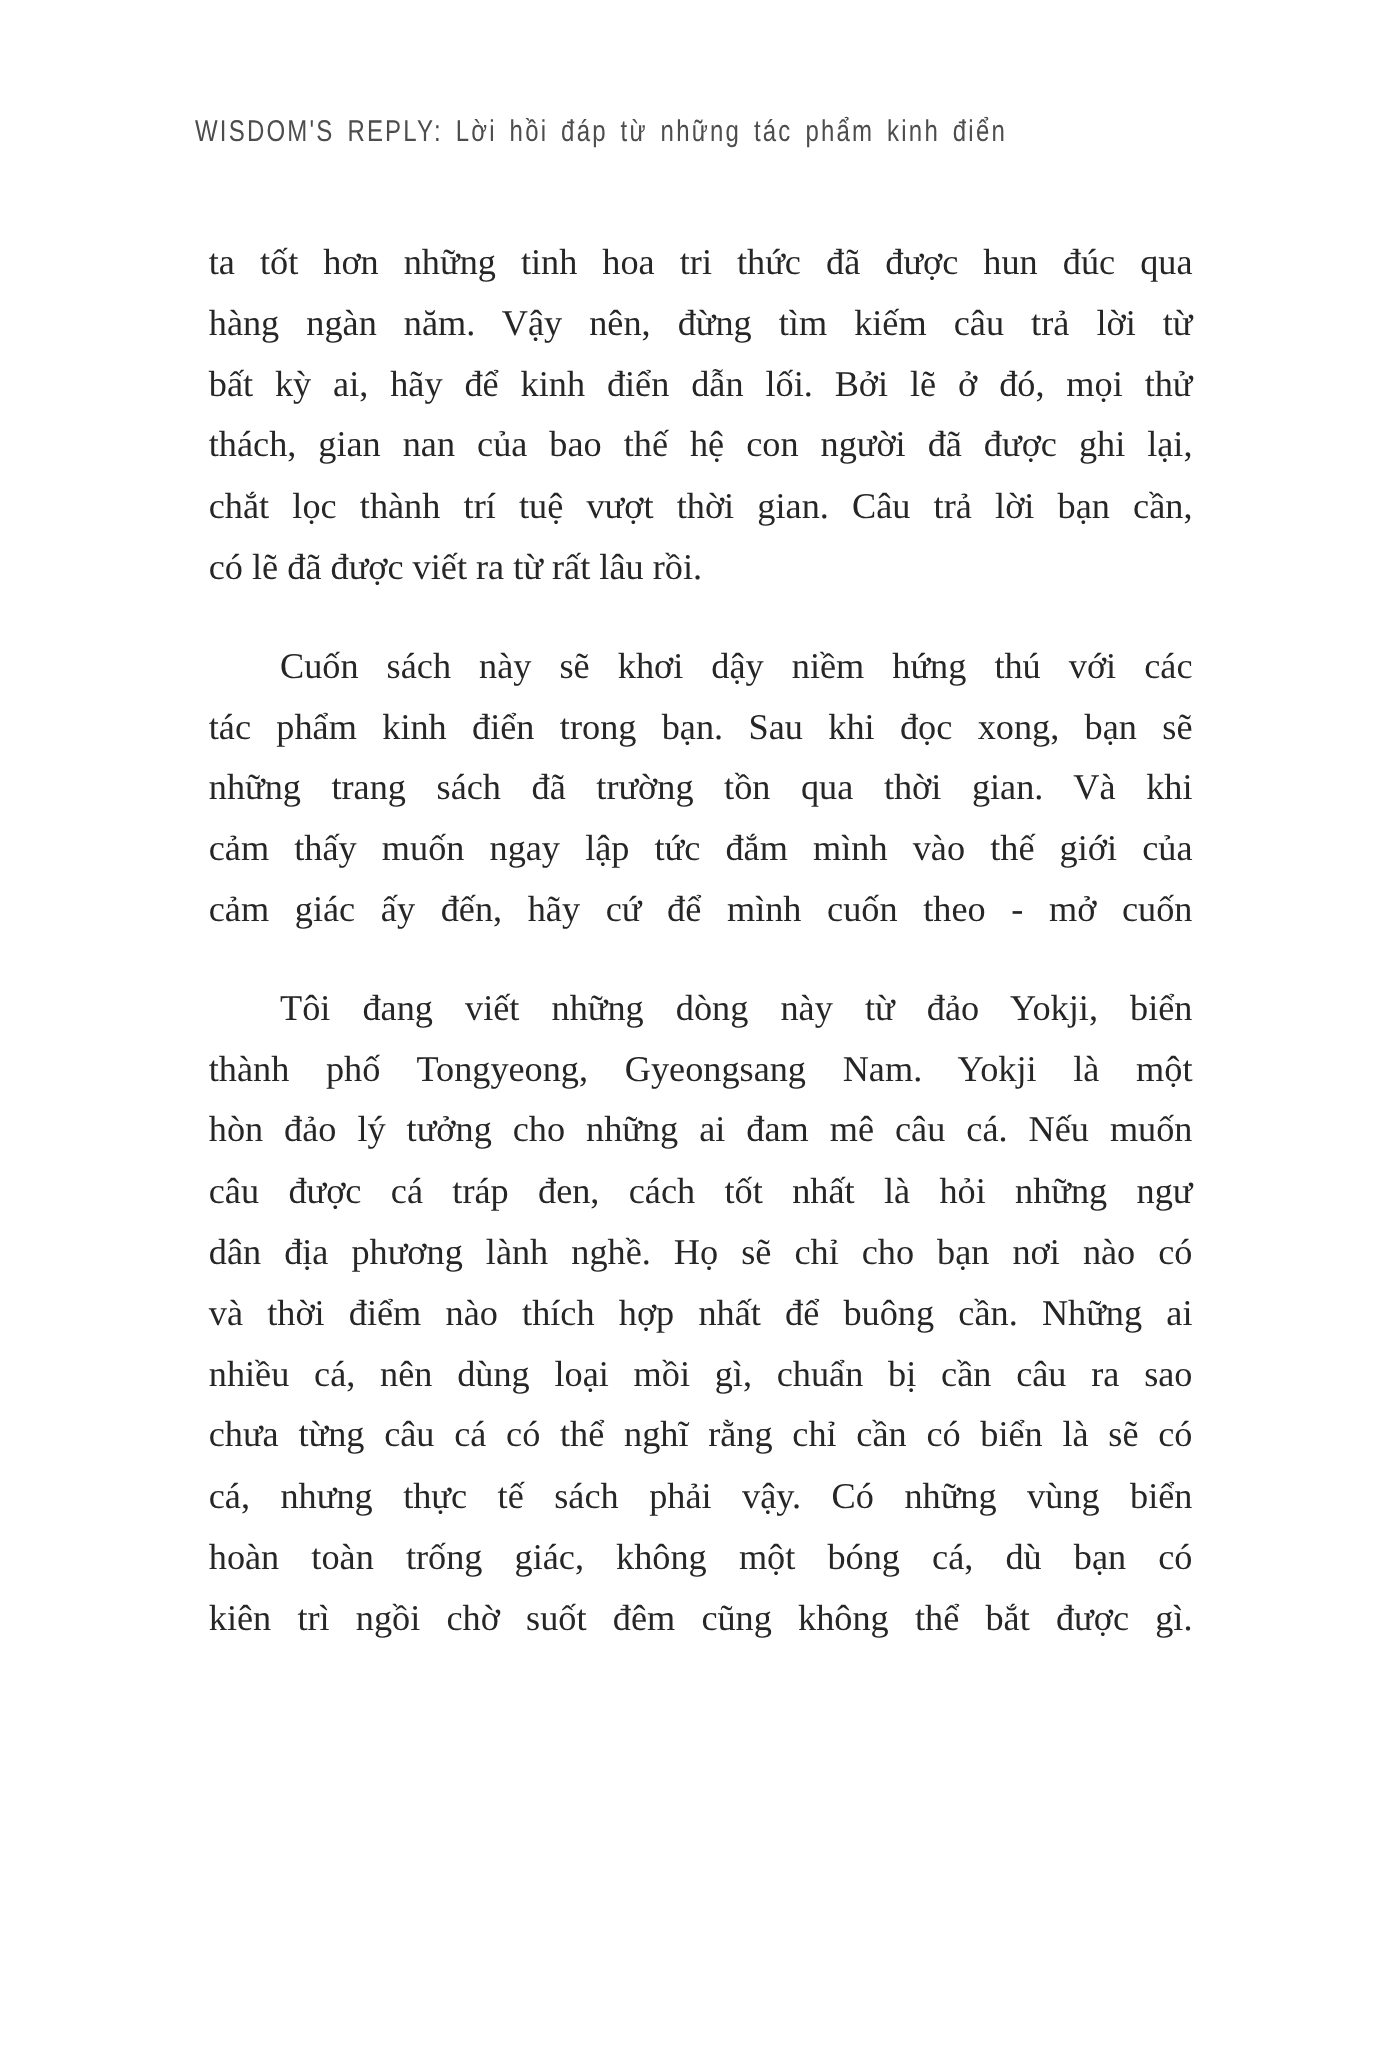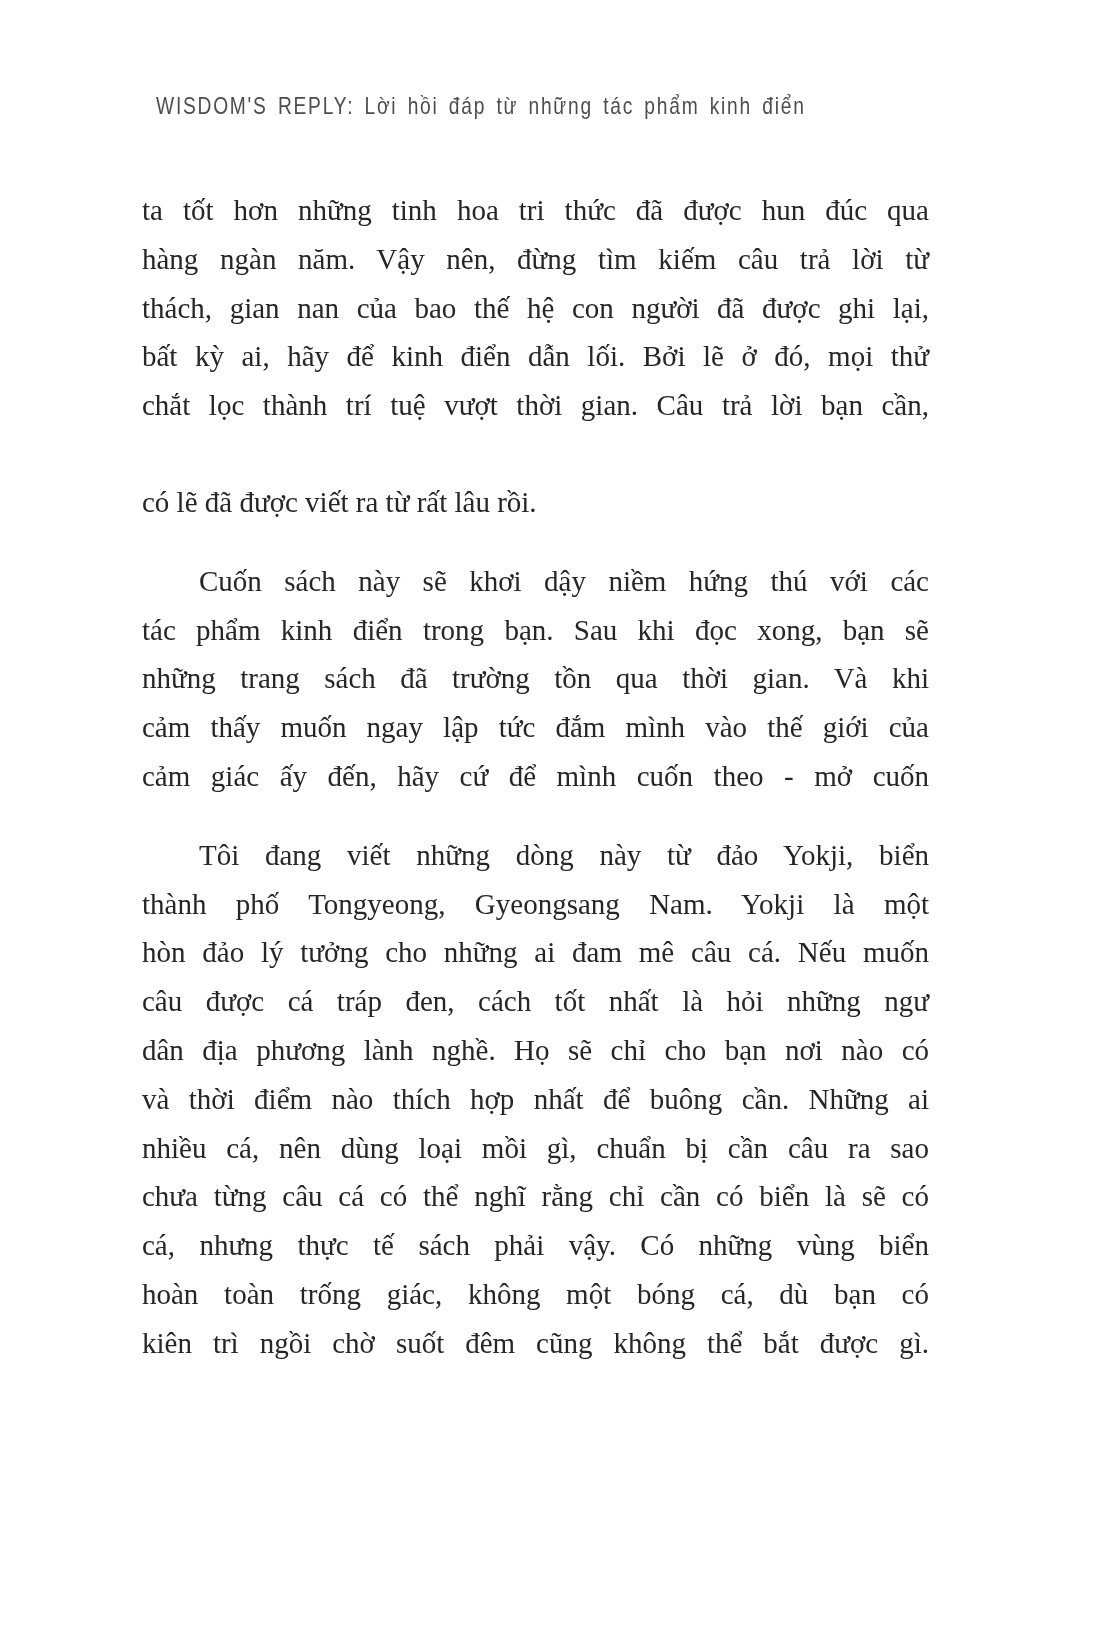--- a/index.html
+++ b/index.html
@@ -14,28 +14,28 @@
   .running-header{
     position:absolute;left:156px;top:92px;
     font-family:"Liberation Sans","DejaVu Sans",sans-serif;
     font-size:24px;letter-spacing:2.2px;word-spacing:4px;
     color:var(--header-text,#4d4d4d);
     white-space:nowrap;
     transform:scaleX(0.80);transform-origin:0 0;
   }
   
   .page-body{
-    position:absolute;left:142px;top:186px;width:787px;
+    position:absolute;left:167px;top:186px;width:787px;
     font-size:29px;line-height:48.8px;
     color:var(--body-text,#262626);
   }
   .paragraph{margin:0 0 30px 0;}
   .paragraph:last-child{margin-bottom:0;}
   .line{text-align:justify;text-align-last:justify;}
-  .line.natural-end{text-align-last:left;margin-top:48px;}
+  .line.natural-end{text-align-last:left;}
   .paragraph.indent .line:first-child{padding-left:57px;}
   
   .footer-band{
     position:absolute;left:0;top:1521px;width:237px;height:40px;
     background:var(--footer-pill,#ececec);
     border-radius:0 20px 20px 0;
   }
   .doodle-svg{position:absolute;left:0;top:1480px;width:185px;height:100px;}
   .page-number{
     position:absolute;left:153px;top:1524px;
@@ -47,22 +47,22 @@
 <body>
 
 <div class="page">
 
   <div class="running-header">WISDOM'S REPLY: Lời hồi đáp từ những tác phẩm kinh điển</div>
 
   <div class="page-body">
       <div class="paragraph">
         <div class="line">ta tốt hơn những tinh hoa tri thức đã được hun đúc qua</div>
         <div class="line">hàng ngàn năm. Vậy nên, đừng tìm kiếm câu trả lời từ</div>
+        <div class="line">bất kỳ ai, hãy để kinh điển dẫn lối. Bởi lẽ ở đó, mọi thử</div>
         <div class="line">thách, gian nan của bao thế hệ con người đã được ghi lại,</div>
-        <div class="line">bất kỳ ai, hãy để kinh điển dẫn lối. Bởi lẽ ở đó, mọi thử</div>
         <div class="line">chắt lọc thành trí tuệ vượt thời gian. Câu trả lời bạn cần,</div>
         <div class="line natural-end">có lẽ đã được viết ra từ rất lâu rồi.</div>
       </div>
       <div class="paragraph indent">
         <div class="line">Cuốn sách này sẽ khơi dậy niềm hứng thú với các</div>
         <div class="line">tác phẩm kinh điển trong bạn. Sau khi đọc xong, bạn sẽ</div>
         <div class="line">những trang sách đã trường tồn qua thời gian. Và khi</div>
         <div class="line">cảm thấy muốn ngay lập tức đắm mình vào thế giới của</div>
         <div class="line">cảm giác ấy đến, hãy cứ để mình cuốn theo - mở cuốn</div>
       </div>

